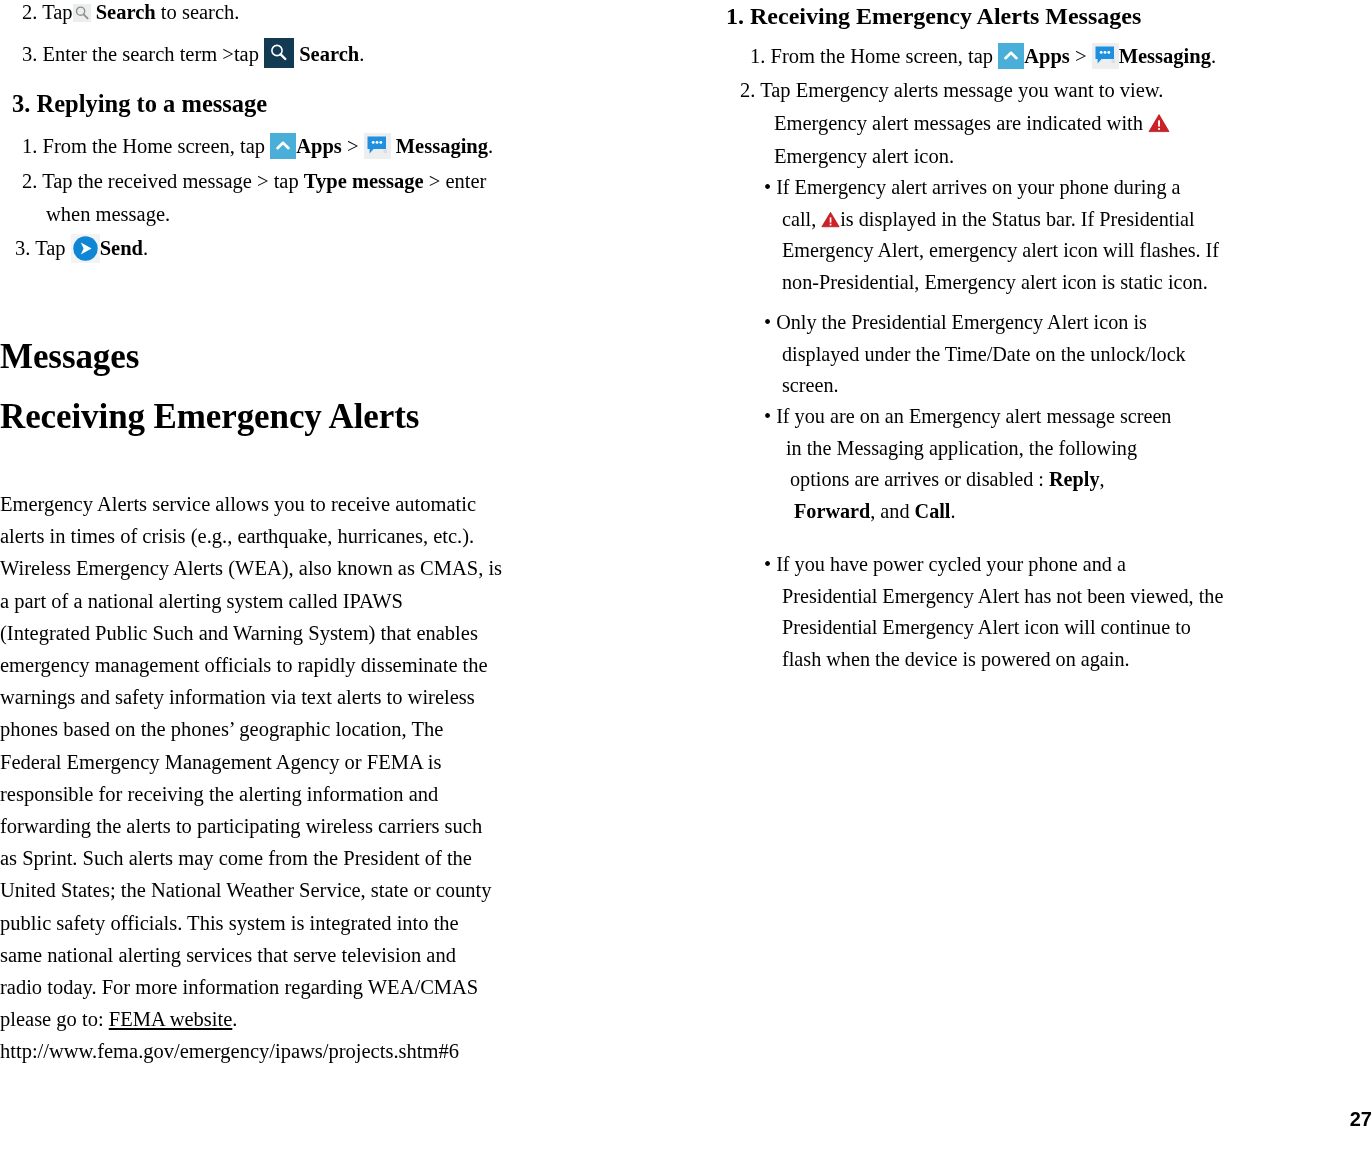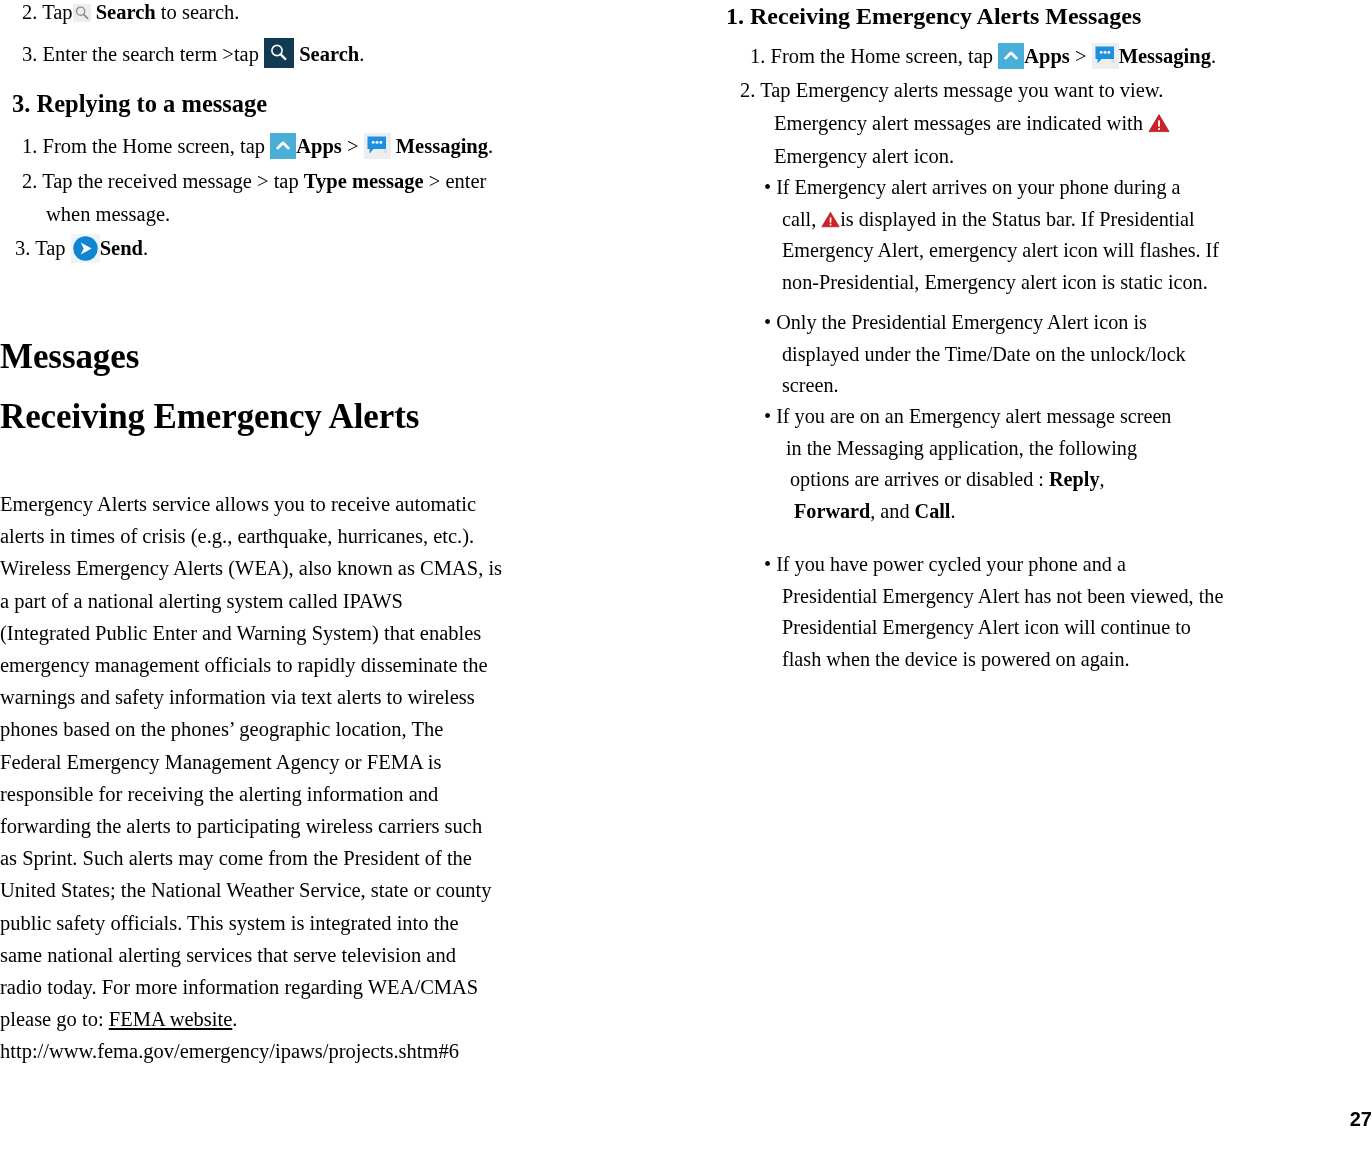--- a/index.html
+++ b/index.html
@@ -215,21 +215,21 @@
     <div class="h1 abs" style="left:0px; top:327px; width:690px;">
       <div>Messages</div>
       <div>Receiving Emergency Alerts</div>
     </div>
 
     <div class="para abs" style="left:0px; top:472px; width:690px;margin-top:16px;">
       <div>Emergency Alerts service allows you to receive automatic</div>
       <div>alerts in times of crisis (e.g., earthquake, hurricanes, etc.).</div>
       <div>Wireless Emergency Alerts (WEA), also known as CMAS, is</div>
       <div>a part of a national alerting system called IPAWS</div>
-      <div>(Integrated Public Enter and Warning System) that enables</div>
+      <div>(Integrated Public Such and Warning System) that enables</div>
       <div>emergency management officials to rapidly disseminate the</div>
       <div>warnings and safety information via text alerts to wireless</div>
       <div>phones based on the phones’ geographic location, The</div>
       <div>Federal Emergency Management Agency or FEMA is</div>
       <div>responsible for receiving the alerting information and</div>
       <div>forwarding the alerts to participating wireless carriers such</div>
       <div>as Sprint. Such alerts may come from the President of the</div>
       <div>United States; the National Weather Service, state or county</div>
       <div>public safety officials. This system is integrated into the</div>
       <div>same national alerting services that serve television and</div>

